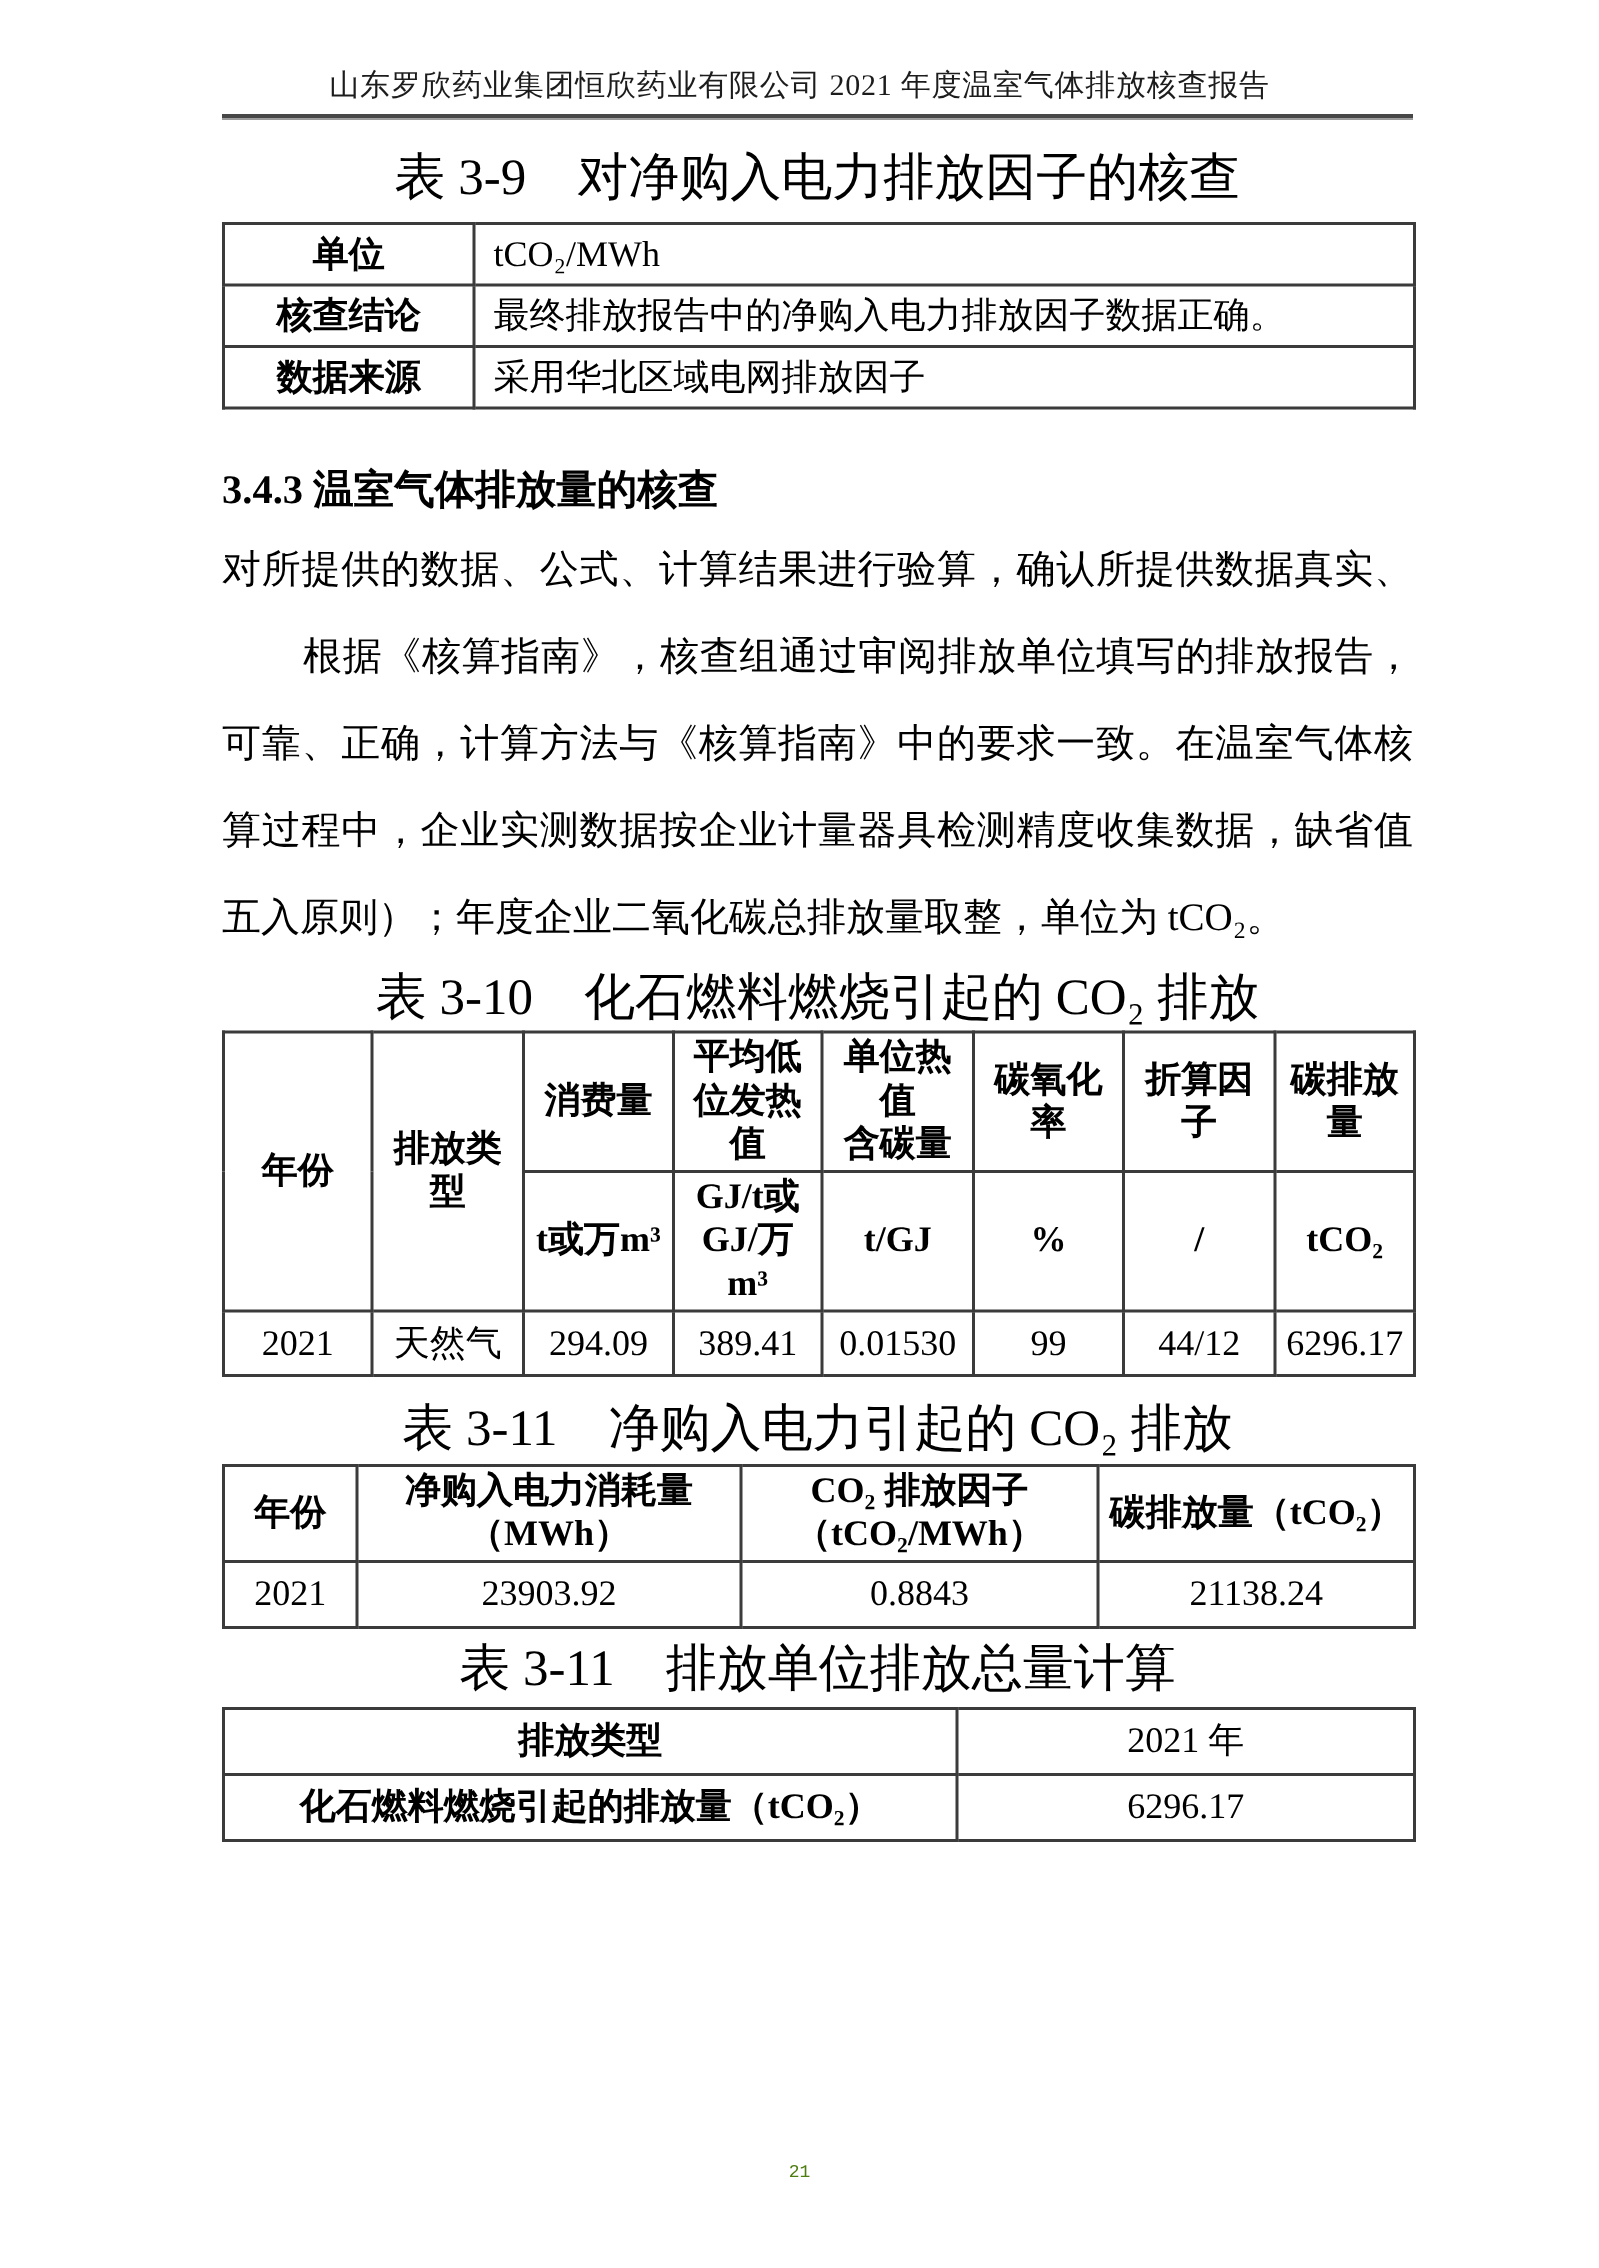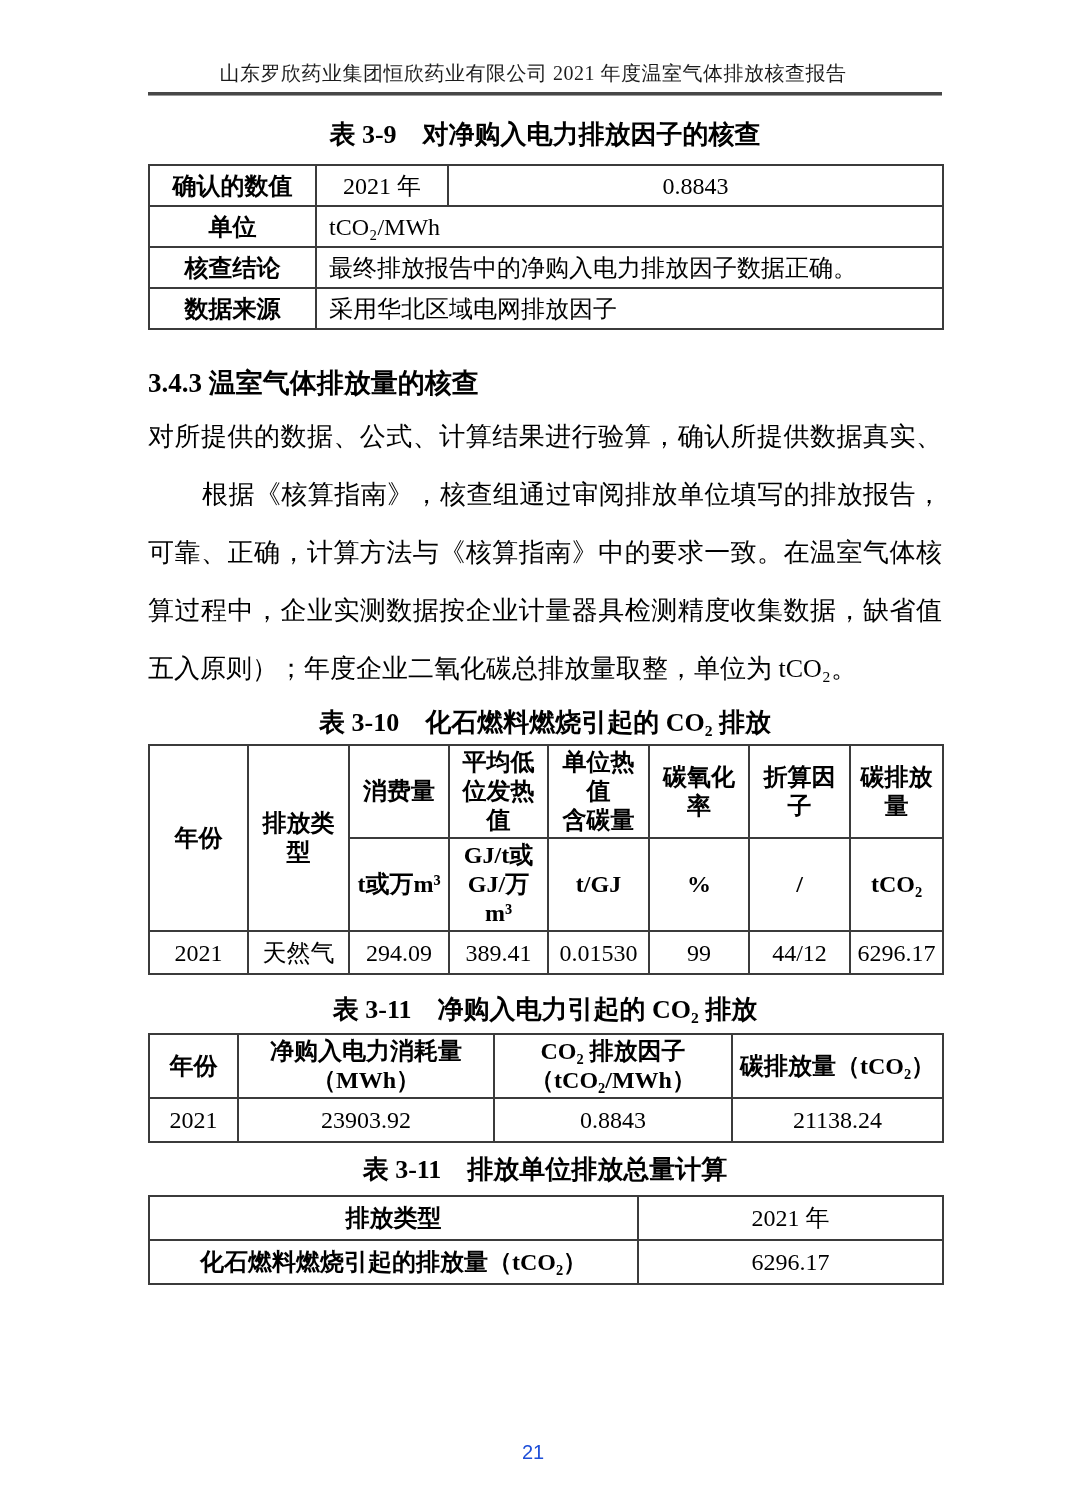--- a/index.html
+++ b/index.html
@@ -6,21 +6,21 @@
   html,body { background:#ffffff; }
   body {
     width:1066px; height:1512px; position:relative;
     font-family:"Liberation Serif","DejaVu Serif",serif;
     color:#000;
   }
   .page { position:relative; width:1066px; height:1512px; overflow:hidden; }
 
   
   .doc-header-title {
-    padding-top:60px;
+    padding-top:44px;
     text-align:center;
     font-size:20px;
     line-height:26px;
     color:#1c1c1c;
     letter-spacing:0.5px;
   }
   .doc-header-rule {
     margin:6px 124px 0 148px;
     height:2px;
     border-top:3px solid #474747;
@@ -29,21 +29,21 @@
 
   
   .content { margin-left:148px; width:794px; }
 
   .section-heading {
     margin-top:48px;
     font-size:27px; font-weight:bold; line-height:34px;
   }
   .table-caption {
     text-align:center;
-    font-size:26px; font-weight:bold; line-height:34px;
+    font-size:34px; font-weight:normal; line-height:34px;
   }
   .cap-t39   { margin-top:22px; }
   .cap-t310  { margin-top:8px; }
   .cap-t311a { margin-top:18px; }
   .cap-t311b { margin-top:10px; }
 
   .sub-heading {
     margin-top:36px;
     font-size:27px; font-weight:bold; line-height:34px;
   }
@@ -88,22 +88,22 @@
   .t311a tr.row-data { height:44px; }
   .t311a .lbl { line-height:29px; }
 
   .t311b { margin-top:8px; }
   .t311b tr { height:44px;margin-left:36px; }
 
   
   .page-number {
     position:absolute; top:1441px; left:0; width:1066px;
     text-align:center;
-    font-family:Liberation Sans, sans-serif;
-    font-size:20px; color:#1d4ed8;
+    font-family:Liberation Mono, monospace;
+    font-size:12px; color:#4d7c0f;
   }
 </style>
 </head>
 <body>
 
 <div class="page">
 
   <div class="doc-header-title">山东罗欣药业集团恒欣药业有限公司 2021 年度温室气体排放核查报告</div>
   <div class="doc-header-rule"></div>
 
@@ -112,25 +112,20 @@
 
     <div class="table-caption cap-t39">表 3-9　对净购入电力排放因子的核查</div>
 
     <table class="t39">
       <colgroup>
           <col style="width:167px">
           <col style="width:132px">
           <col style="width:495px">
         </colgroup>
       <tbody>
-        <tr>
-          <td class="lbl">确认的数值</td>
-          <td>2021 年</td>
-          <td>0.8843</td>
-        </tr>
         <tr>
           <td class="lbl">单位</td>
           <td class="left" colspan="2">tCO₂/MWh</td>
         </tr>
         <tr>
           <td class="lbl">核查结论</td>
           <td class="left" colspan="2">最终排放报告中的净购入电力排放因子数据正确。</td>
         </tr>
         <tr>
           <td class="lbl">数据来源</td>

